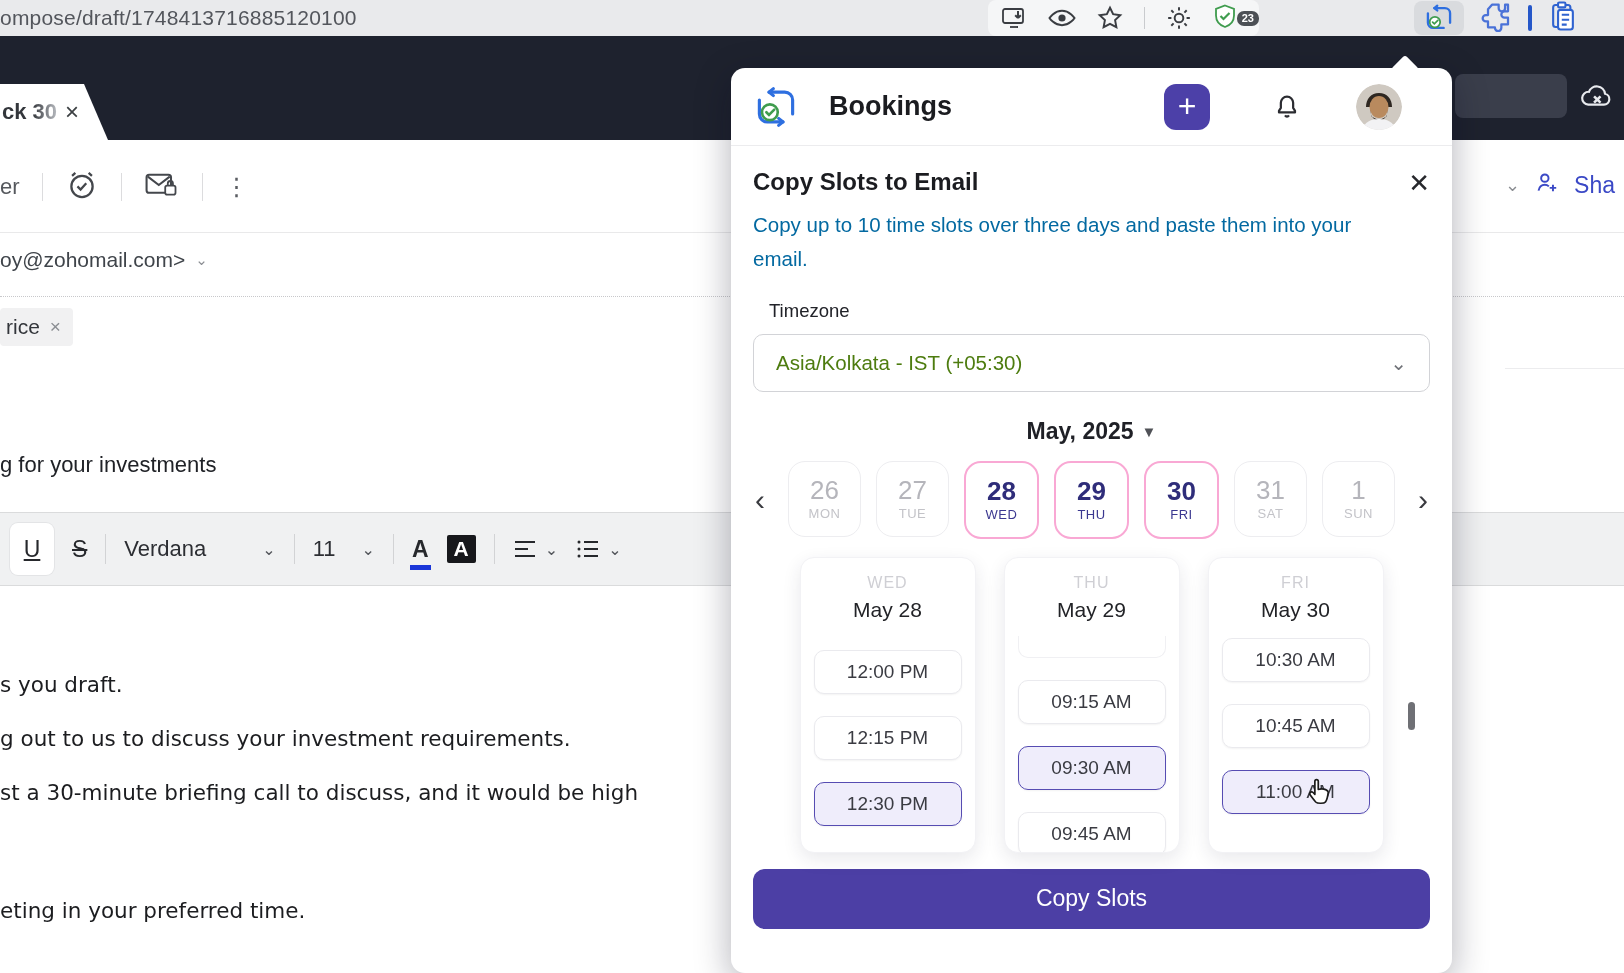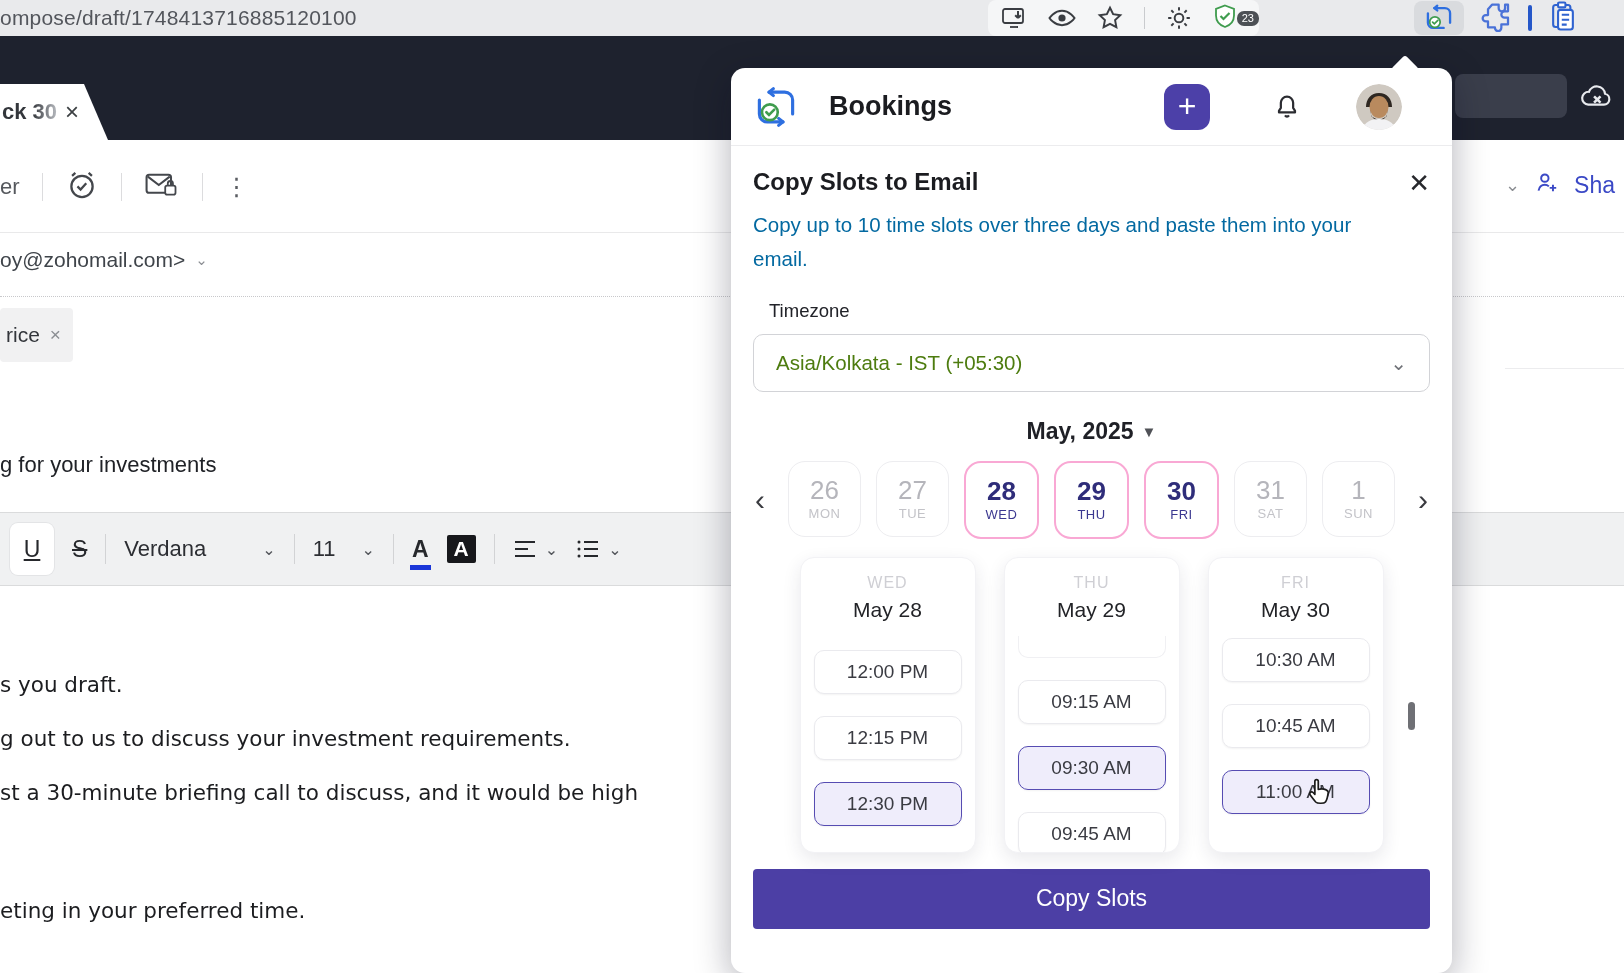--- a/index.html
+++ b/index.html
@@ -9,21 +9,21 @@
   
   .urlbar{position:absolute;left:0;top:0;width:1624px;height:36px;background:#e9eaec;
           border-bottom:1px solid #dcdde0;}
   .url-text{position:absolute;left:0px;top:6px;font-size:21px;color:#53565c;letter-spacing:.2px;}
   .nav-icons{position:absolute;left:988px;top:0;height:36px;display:flex;align-items:center;gap:20px;
              padding:0 12px;background:#f5f6f7;border-radius:8px;}
   .nav-ic{width:28px;height:28px;display:flex;align-items:center;justify-content:center;}
   .nav-div{width:1px;height:22px;background:#c9cbce;}
   .shield-wrap{position:relative;width:34px;height:30px;}
   .shield-badge{position:absolute;right:-12px;top:8px;background:#4c5055;color:#fff;font-size:11px;
-                font-weight:normal;border-radius:7px;padding:2px 5px;line-height:1;}
+                font-weight:bold;border-radius:7px;padding:2px 5px;line-height:1;}
   .ext-area{position:absolute;right:0;top:0;height:36px;display:flex;align-items:center;gap:16px;padding-right:46px;}
   .ext-bookings{width:50px;height:34px;background:#d9dbde;border-radius:8px;display:flex;
                 align-items:center;justify-content:center;}
   .blue-bar{width:4px;height:26px;background:#2557c9;border-radius:2px;}
 
   
   .darkbar{position:absolute;left:0;top:36px;width:1624px;height:104px;background:#1e222e;}
   .gray-frag{position:absolute;left:1455px;top:38px;width:112px;height:44px;background:#3a3e4b;border-radius:8px;}
   .cloudx{position:absolute;left:1578px;top:44px;}
   .tab{position:absolute;left:-8px;top:48px;width:106px;height:56px;background:#fff;
@@ -40,21 +40,21 @@
   .sliver-div{position:absolute;left:1505px;width:119px;border-top:1px solid #ececee;}
   .ctool{position:absolute;left:0;top:28px;display:flex;align-items:center;gap:22px;color:#55585d;}
   .ctool-label{font-size:22px;color:#55585d;}
   .ctool-div{width:1px;height:28px;background:#dcdcde;}
   .dots3{font-size:24px;color:#5a5d62;letter-spacing:0;}
   .hdr-right{position:absolute;left:1505px;top:30px;display:flex;align-items:center;gap:14px;}
   .hdr-chev{color:#8a8d92;font-size:18px;}
   .share-lbl{color:#3b49c6;font-size:23px;}
   .from-row{position:absolute;left:0;top:108px;font-size:21px;color:#3f444a;display:flex;align-items:center;gap:10px;}
   .from-chev{color:#8a8d92;font-size:15px;}
-  .chip{position:absolute;left:0;top:168px;background:#f1f1f2;border-radius:4px;height:54px;
+  .chip{position:absolute;left:0;top:168px;background:#f1f1f2;border-radius:4px;height:38px;
         display:flex;align-items:center;gap:10px;padding:0 12px 0 6px;}
   .chip-txt{font-size:21px;color:#33363b;}
   .chip-x{font-size:19px;color:#8b8e93;}
   .subject{position:absolute;left:0;top:312px;font-size:22px;color:#202227;}
 
   .fmtbar{position:absolute;left:0;top:372px;width:1624px;height:74px;background:#f0f1f2;
           border-top:1px solid #dadbdc;border-bottom:1px solid #dadbdc;
           display:flex;align-items:center;gap:18px;padding-left:10px;box-sizing:border-box;}
   .fmt-div{width:1px;height:30px;background:#d2d3d5;}
   .fmt-btn{font-size:23px;color:#26282c;display:flex;align-items:center;gap:8px;}
@@ -114,21 +114,21 @@
   .dc-date{font-size:21px;color:#222327;margin-top:6px;font-weight:500;}
   .slots{display:flex;flex-direction:column;align-items:center;gap:22px;}
   .col-wed .slots{margin-top:28px;}
   .col-thu .slots{margin-top:14px;}
   .col-fri .slots{margin-top:16px;}
   .slot{width:148px;height:44px;border:1px solid #eaeaee;border-radius:10px;background:#fff;
         box-shadow:0 1px 2px rgba(0,0,0,.05);display:flex;align-items:center;justify-content:center;
         font-size:19px;color:#3a3b42;box-sizing:border-box;}
   .slot.sel{border:1.6px solid #564cb2;background:#efedfb;}
   .slot.ghost{height:22px;border-top:none;border-radius:0 0 10px 10px;border-color:#f0f0f3;box-shadow:none;}
-  .copy-btn{margin-top:16px;width:677px;height:60px;background:#4c3fa5;border-radius:4px;color:#fff;
+  .copy-btn{margin-top:16px;width:677px;height:60px;background:#4c3fa5;border-radius:12px;color:#fff;
             font-size:23px;display:flex;align-items:center;justify-content:center;font-weight:500;}
   .scroll-thumb{position:absolute;left:677px;top:634px;width:7px;height:28px;background:#6f7075;border-radius:4px;}
   .cursor{position:absolute;left:572px;top:708px;z-index:12;}
 </style>
 </head>
 <body>
 
 <div class="screen">
 
   <div class="urlbar">

